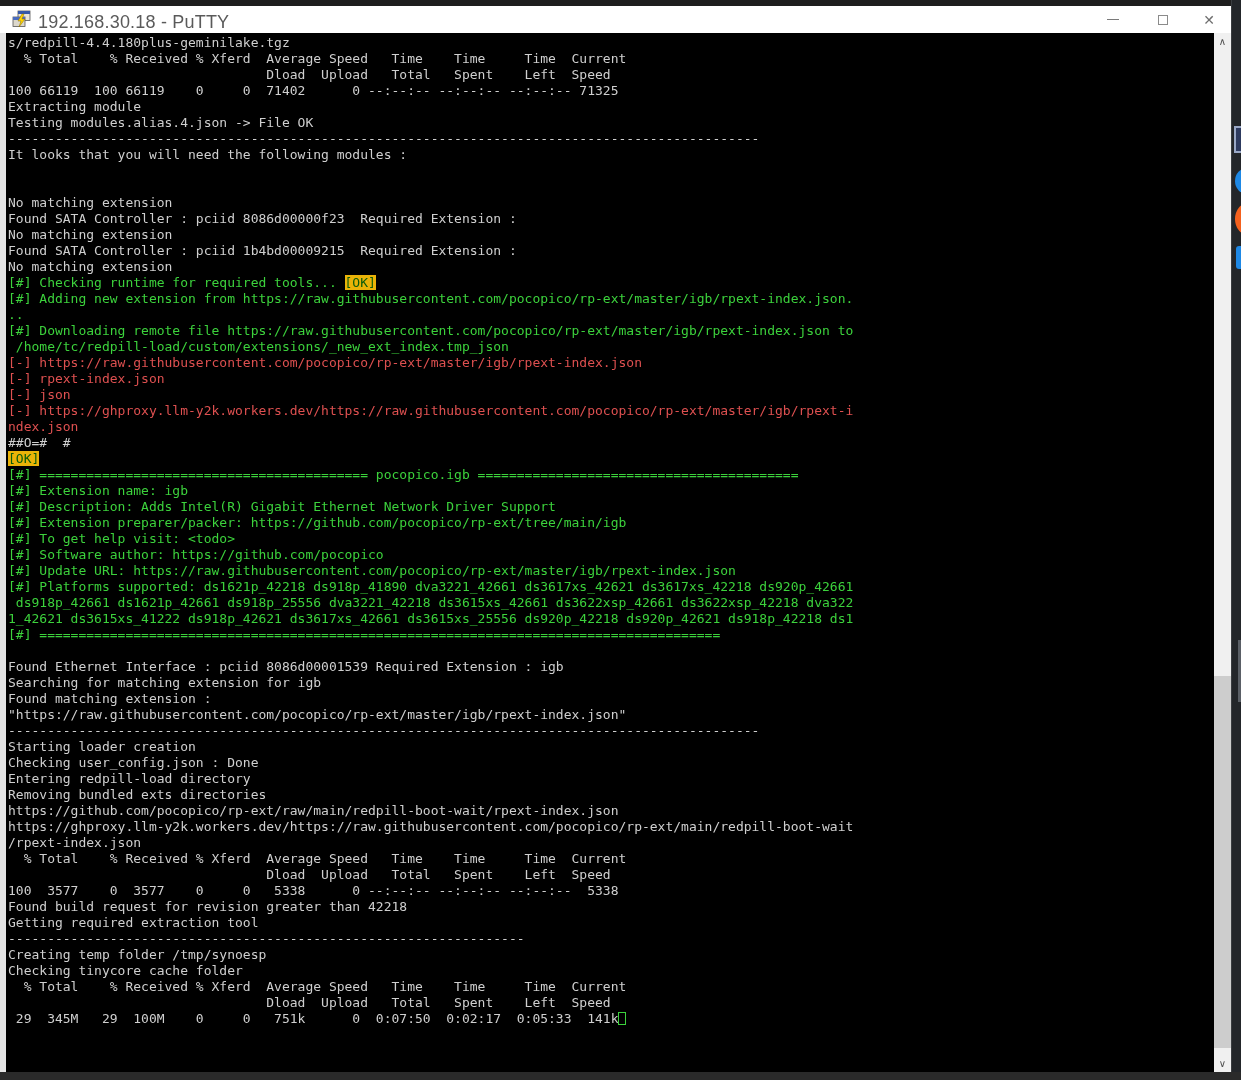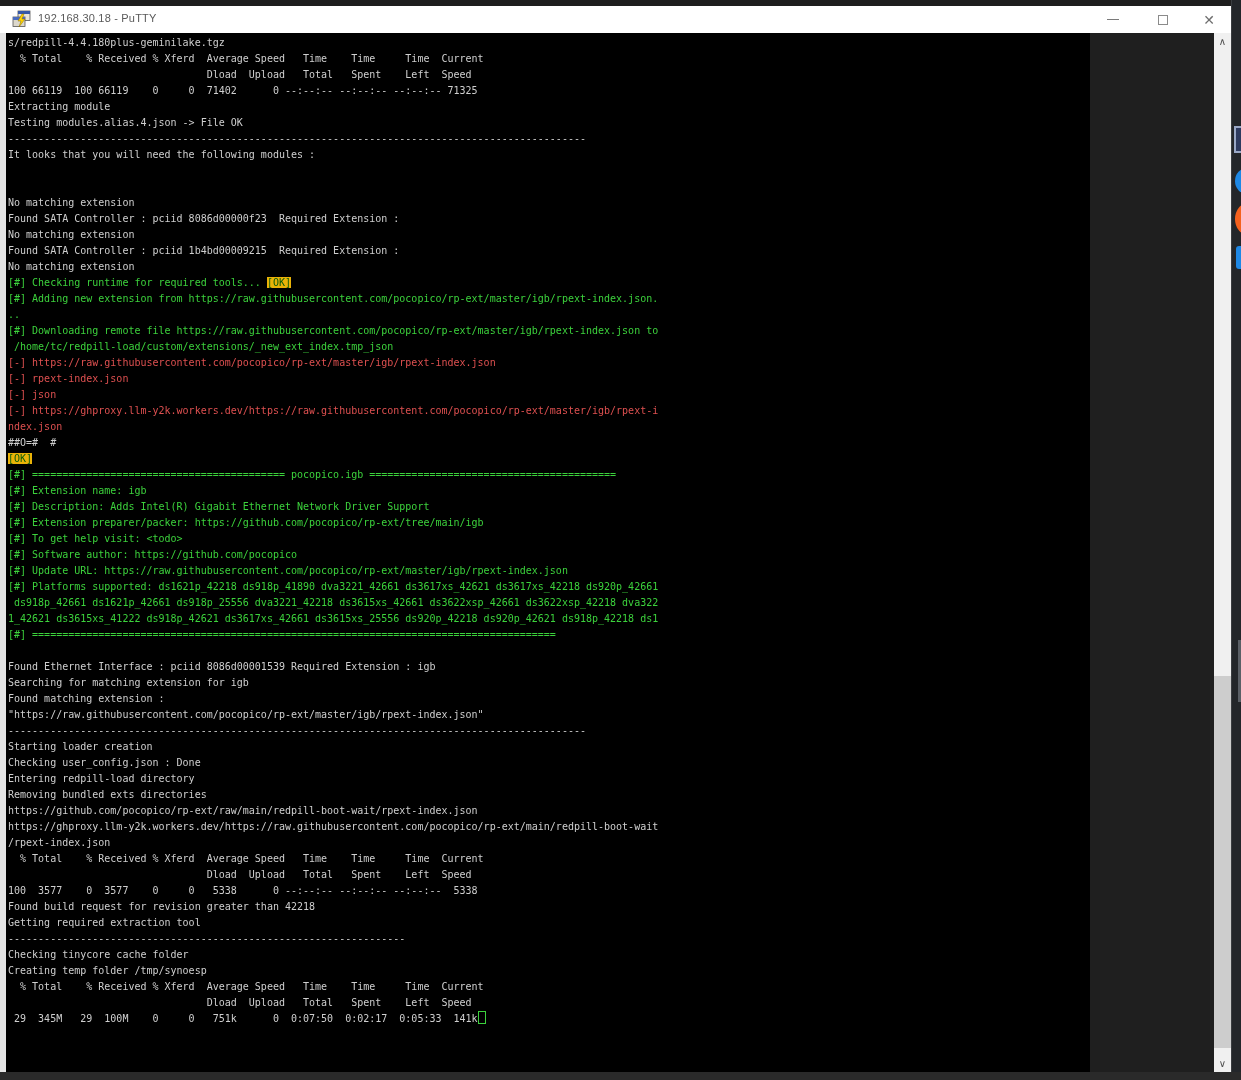--- a/index.html
+++ b/index.html
@@ -7,38 +7,38 @@
   #screen { position:relative; width:1241px; height:1080px; background:#1f1f1f;
             font-family:"Liberation Sans", sans-serif; }
 
   
   .top-strip { position:absolute; left:0; top:0; width:1241px; height:6px; background:#1e1e1e; }
 
   
   .titlebar { position:absolute; left:0; top:6px; width:1231px; height:27px; background:#ffffff;
               display:flex; align-items:center; }
   .app-icon { position:absolute; left:12px; top:4px; width:19px; height:19px; }
-  .title-text { position:absolute; left:38px; top:6px; font-size:11px; color:#5a5a5a;
+  .title-text { position:absolute; left:38px; top:6px; font-size:18px; color:#5a5a5a;
                 letter-spacing:0.2px; }
   .winbtn { position:absolute; top:0; width:34px; height:27px; display:flex; align-items:center;
             justify-content:center; cursor:default; }
   .btn-min { left:1096px; }
   .btn-max { left:1146px; }
   .btn-close { left:1192px; }
   .glyph-min { display:block; width:12px; height:0; border-top:1.5px solid #7a7a7a; }
   .glyph-max { display:block; width:10px; height:10px; border:1.4px solid #8b8b8b; }
   .glyph-close { font-size:14px; color:#6e6e6e; font-family:"DejaVu Sans", sans-serif; }
 
   
   .left-border { position:absolute; left:0; top:33px; width:6px; height:1047px; background:#e4e4e4; }
 
   
-  .terminal { position:absolute; left:6px; top:33px; width:1084px; height:1039px; background:#000000;
+  .terminal { position:absolute; left:6px; top:33px; width:1208px; height:1039px; background:#000000;
               overflow:hidden; padding:2px 0 0 2px;
-              font-family:"DejaVu Sans Mono", monospace; font-size:10px; line-height:16px; }
+              font-family:"DejaVu Sans Mono", monospace; font-size:13px; line-height:16px; }
   .line { height:16px; white-space:pre; }
   .fg { color:#cfcfcf; }
   .g  { color:#3cd23c; }
   .r  { color:#de5050; }
   .ok { background:#eab308; color:#0b5c0b; }
   .cur { display:inline-block; width:8px; height:13px; border:1px solid #3cd23c;
          vertical-align:-2px; }
 
   
   .scrollbar { position:absolute; left:1214px; top:33px; width:17px; height:1039px; background:#f0f0f0; }
@@ -145,22 +145,22 @@
       <div class="line"><span class="fg">Removing bundled exts directories</span></div>
       <div class="line"><span class="fg">https://github.com/pocopico/rp-ext/raw/main/redpill-boot-wait/rpext-index.json</span></div>
       <div class="line"><span class="fg">https://ghproxy.llm-y2k.workers.dev/https://raw.githubusercontent.com/pocopico/rp-ext/main/redpill-boot-wait</span></div>
       <div class="line"><span class="fg">/rpext-index.json</span></div>
       <div class="line"><span class="fg">  % Total    % Received % Xferd  Average Speed   Time    Time     Time  Current</span></div>
       <div class="line"><span class="fg">                                 Dload  Upload   Total   Spent    Left  Speed</span></div>
       <div class="line"><span class="fg">100  3577    0  3577    0     0   5338      0 --:--:-- --:--:-- --:--:--  5338</span></div>
       <div class="line"><span class="fg">Found build request for revision greater than 42218</span></div>
       <div class="line"><span class="fg">Getting required extraction tool</span></div>
       <div class="line"><span class="fg">------------------------------------------------------------------</span></div>
+      <div class="line"><span class="fg">Creating temp folder /tmp/synoesp</span></div>
       <div class="line"><span class="fg">Checking tinycore cache folder</span></div>
-      <div class="line"><span class="fg">Creating temp folder /tmp/synoesp</span></div>
       <div class="line"><span class="fg">  % Total    % Received % Xferd  Average Speed   Time    Time     Time  Current</span></div>
       <div class="line"><span class="fg">                                 Dload  Upload   Total   Spent    Left  Speed</span></div>
       <div class="line"><span class="fg"> 29  345M   29  100M    0     0   751k      0  0:07:50  0:02:17  0:05:33  141k</span><span class="cur"></span></div>
     </div>
 
   <div class="scrollbar">
     <div class="sb-arrow sb-up">
       <span>∧</span>
     </div>
     <div class="sb-thumb"></div>

